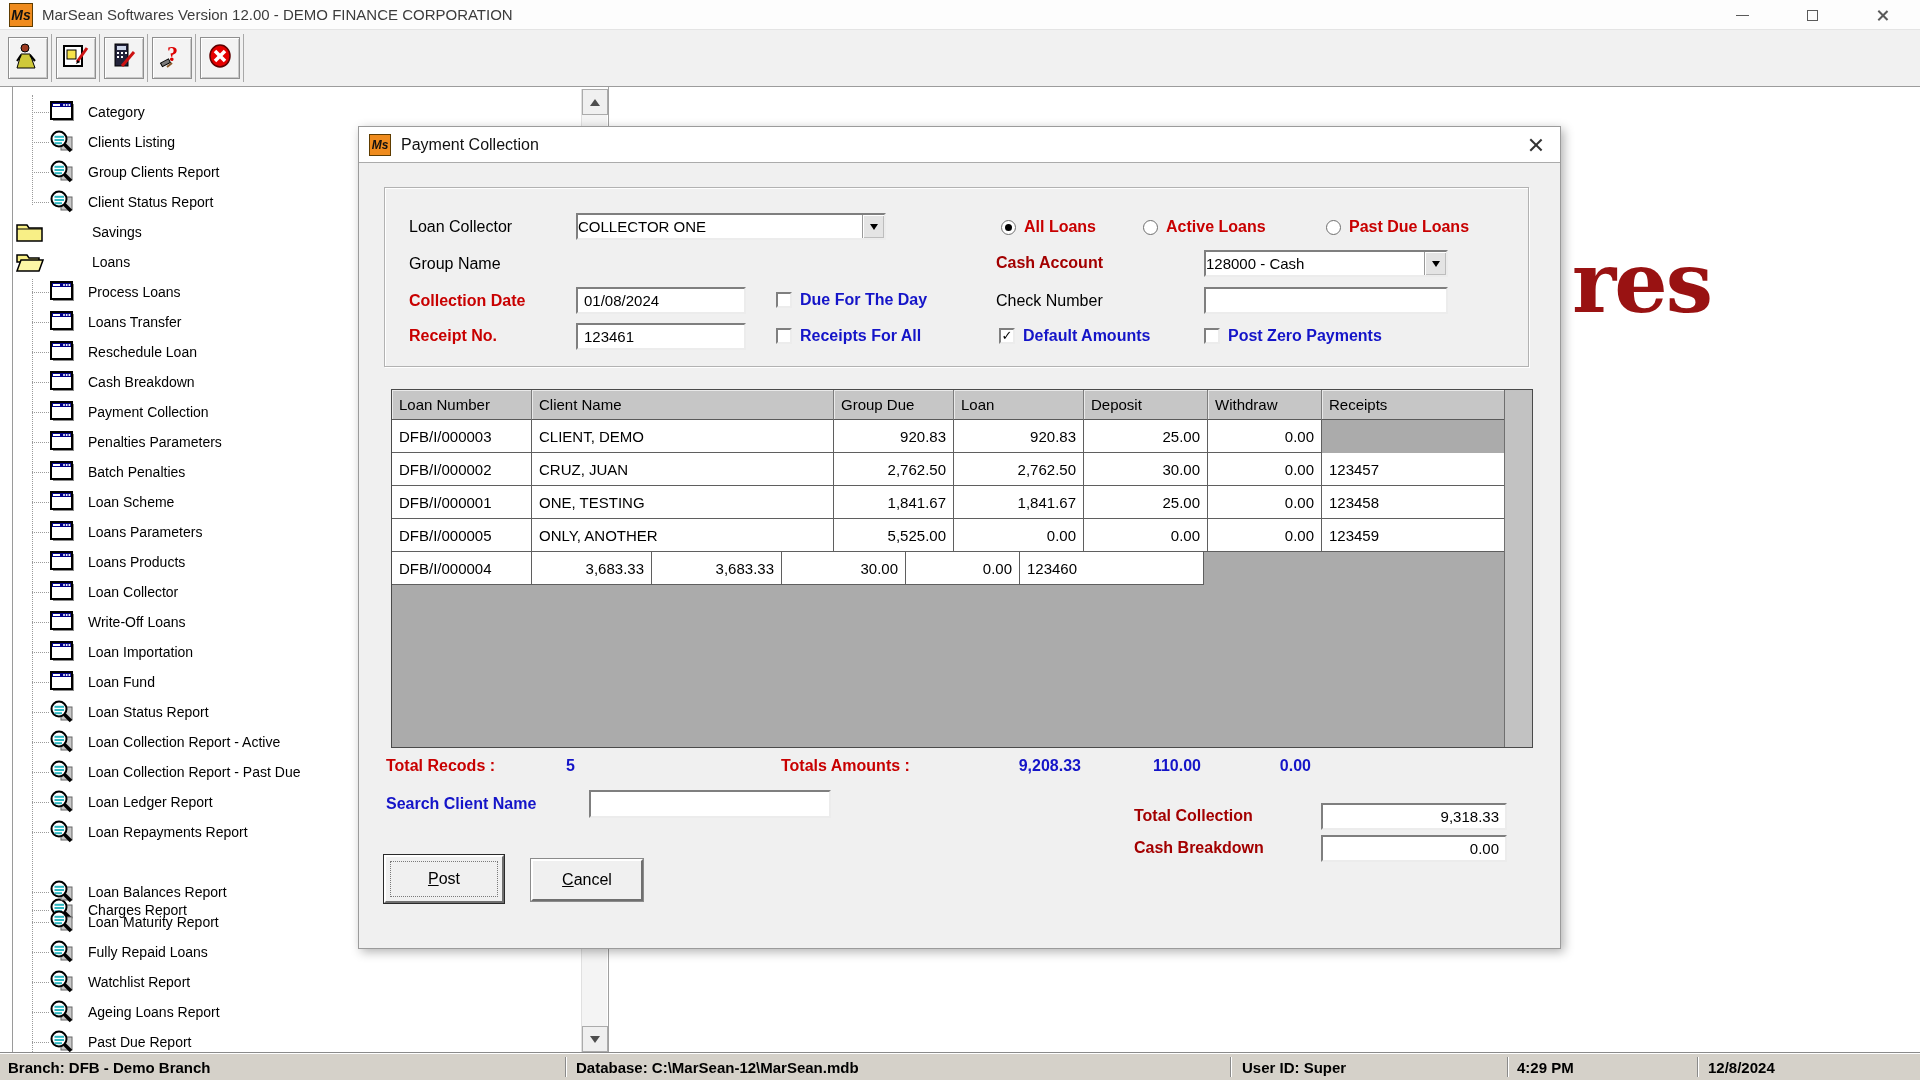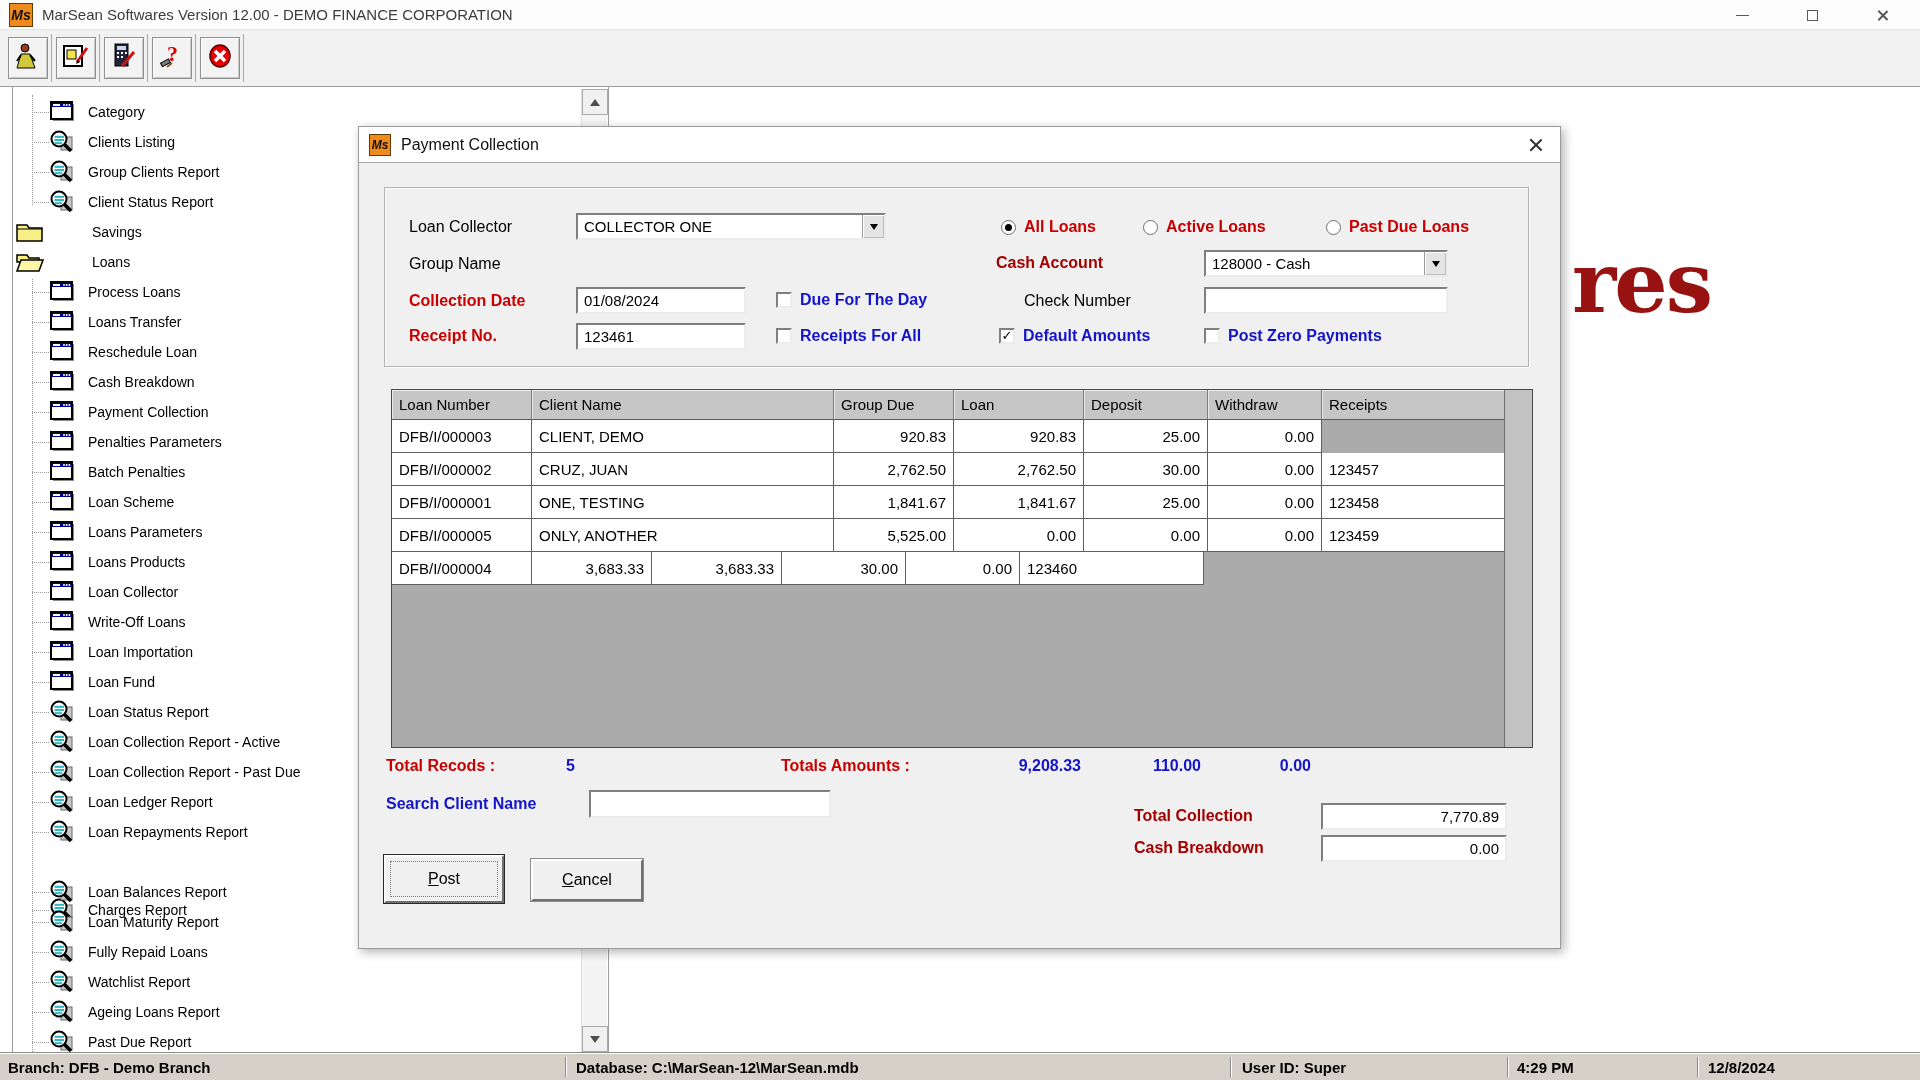--- a/index.html
+++ b/index.html
@@ -64,21 +64,21 @@
 
   .lbl { position:absolute; font-size:16px; color:#000; white-space:nowrap; }
   .lbl.red { color:#c80000; font-weight:bold; }
   .lbl.darkred { color:#a30000; font-weight:bold; }
   .lbl.blue { color:#1414c8; font-weight:bold; }
 
   .sunken { background:#fff; border:2px solid; border-color:#7f7f7f #ececec #ececec #7f7f7f; }
   .field { position:absolute; height:27px; font-size:15px; color:#000; display:flex; align-items:center; padding-left:6px; }
   .num-field { justify-content:flex-end; padding-right:6px; padding-left:0; }
   .combo { position:absolute; height:27px; display:flex; align-items:center; }
-  .combo .cval { flex:1; font-size:15px; padding-left:6px; white-space:nowrap; overflow:hidden; }
+  .combo .cval { flex:1; font-size:15px; white-space:nowrap; overflow:hidden; }
   .combo .cbtn { width:22px; height:100%; background:#e4e4e4; border-left:1px solid #9a9a9a;
                  display:flex; align-items:center; justify-content:center; box-shadow:inset 1px 1px 0 #fff, inset -1px -1px 0 #bdbdbd; }
   .combo .cbtn span { width:0; height:0; border-left:4px solid transparent; border-right:4px solid transparent; border-top:6px solid #000; }
 
   .chk { position:absolute; display:flex; align-items:center; gap:8px; height:20px; }
   .cb { width:16px; height:16px; background:#fff; border:2px solid; border-color:#7f7f7f #ececec #ececec #7f7f7f;
         display:flex; align-items:center; justify-content:center; font-size:13px; font-weight:bold; color:#000; }
   .cb.on::after { content:"\2713"; margin-top:-2px; }
   .radio { position:absolute; display:flex; align-items:center; gap:8px; height:20px; }
   .rb { width:15px; height:15px; border-radius:50%; background:#fff; border:1px solid #6f6f6f; display:flex; align-items:center; justify-content:center; }
@@ -663,21 +663,21 @@
         <span></span>
       </span>
   </div>
 
   <div class="lbl red" style="left:50px; top:165px;">Collection Date</div>
   <div class="field sunken" style="left:217px; top:160px; width:170px;">01/08/2024</div>
   <div class="chk" style="left:417px; top:163px;">
     <span class="cb"></span>
     <span class="chk-label">Due For The Day</span>
   </div>
-  <div class="lbl" style="left:637px; top:165px;margin-left:28px;">Check Number</div>
+  <div class="lbl" style="left:637px; top:165px;">Check Number</div>
   <div class="field sunken" style="left:845px; top:160px; width:244px;"></div>
 
   <div class="lbl red" style="left:50px; top:200px;">Receipt No.</div>
   <div class="field sunken" style="left:217px; top:196px; width:170px;">123461</div>
   <div class="chk" style="left:417px; top:199px;">
     <span class="cb"></span>
     <span class="chk-label">Receipts For All</span>
   </div>
   <div class="chk" style="left:640px; top:199px;">
     <span class="cb on"></span>
@@ -751,21 +751,21 @@
   <div class="tval" style="left:207px; top:630px;">5</div>
   <div class="tlab" style="left:422px; top:630px;">Totals Amounts :</div>
   <div class="tval right" style="left:560px; top:630px; width:162px;">9,208.33</div>
   <div class="tval right" style="left:730px; top:630px; width:112px;">110.00</div>
   <div class="tval right" style="left:850px; top:630px; width:102px;">0.00</div>
 
   <div class="lbl blue" style="left:27px; top:668px;">Search Client Name</div>
   <div class="field sunken" style="left:230px; top:663px; width:242px; height:28px;"></div>
 
   <div class="lbl darkred" style="left:775px; top:680px;">Total Collection</div>
-  <div class="field num-field sunken" style="left:962px; top:676px; width:186px;">7,770.89</div>
+  <div class="field num-field sunken" style="left:962px; top:676px; width:186px;">9,318.33</div>
   <div class="lbl darkred" style="left:775px; top:712px;">Cash Breakdown</div>
   <div class="field num-field sunken" style="left:962px; top:708px; width:186px;">0.00</div>
 
   <div class="btn default" style="left:25px; top:728px; width:120px; height:48px;">
     <span class="btn-inner"><u>P</u>ost</span>
   </div>
   <div class="btn" style="left:172px; top:732px; width:112px; height:42px;">
     <span class="btn-inner"><u>C</u>ancel</span>
   </div>
 </div>

